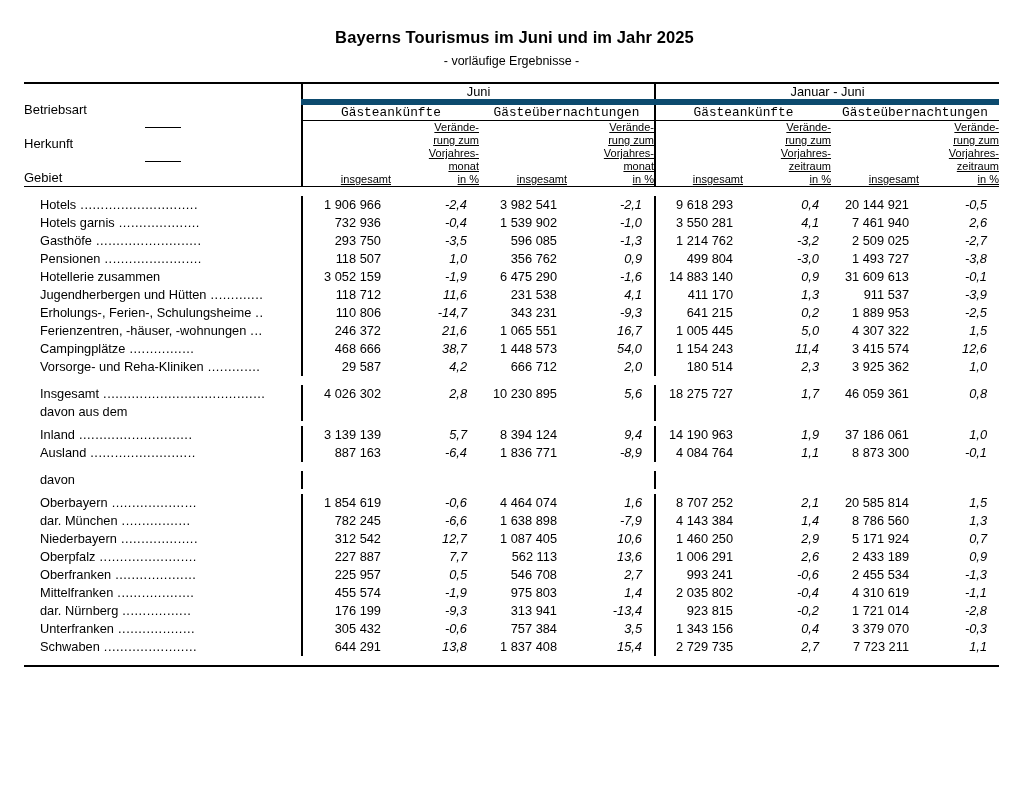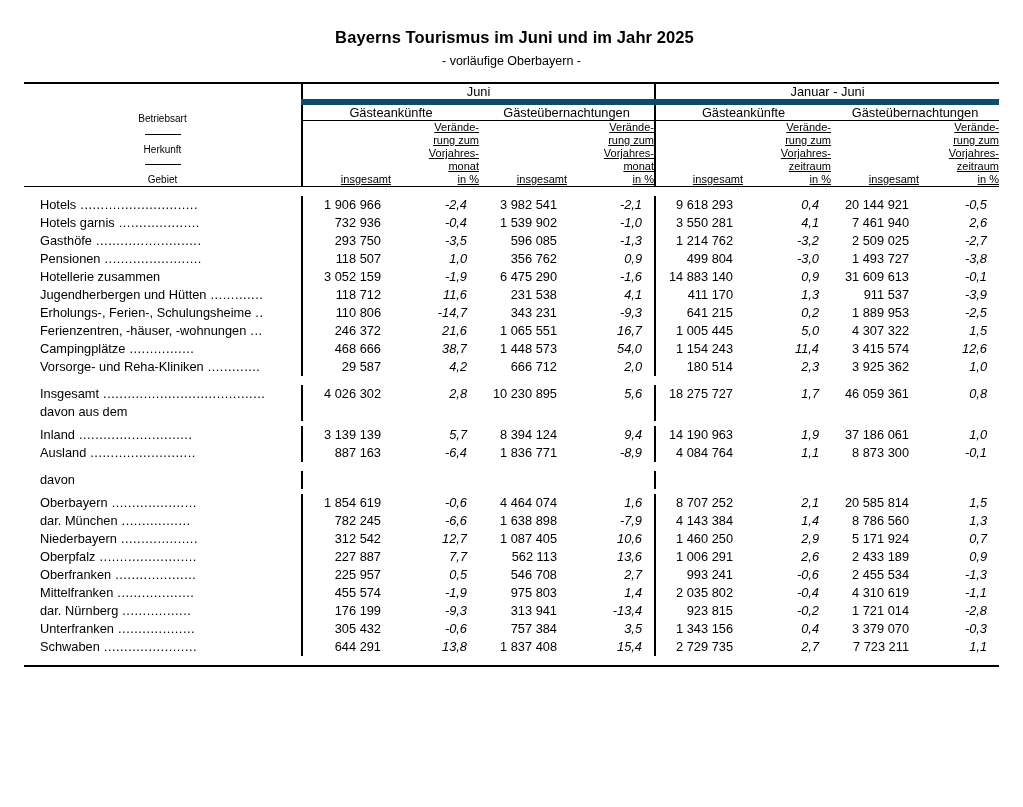--- a/index.html
+++ b/index.html
@@ -57,24 +57,24 @@
   .hdr {
     text-align: center;
     font-size: 12.8px;
     padding: 5px 2px 5px 2px;
   }
   .hdr-top {
     border-bottom: 6px solid #0c4a6e;
   }
   .hdr-group {
     border-bottom: 1px solid #000;
+    font-family: Liberation Mono, monospace;
   }
   .stub-head {
-    text-align: center;
-    font-size: 10px;
+    font-size: 13px;
     line-height: 1.15;
     padding-top: 10px;
     vertical-align: top;
   }
   .stub-head .dash {
     display: block;
     width: 36px;
     border-bottom: 1px solid #000;
     margin: 9px auto 9px auto;
     height: 0;
@@ -123,21 +123,21 @@
     bottom: 14px;
     font-size: 13px;
   }
 </style>
 </head>
 <body>
 
 <div class="page">
 
   <div class="title">Bayerns Tourismus im Juni und im Jahr 2025</div>
-  <div class="subtitle">- vorläufige Oberbayern -</div>
+  <div class="subtitle">- vorläufige Ergebnisse -</div>
 
   <table class="main">
     <colgroup>
       <col style="width:278px">
       <col style="width:89px">
       <col style="width:88px">
       <col style="width:88px">
       <col style="width:88px">
       <col style="width:88px">
       <col style="width:88px">

